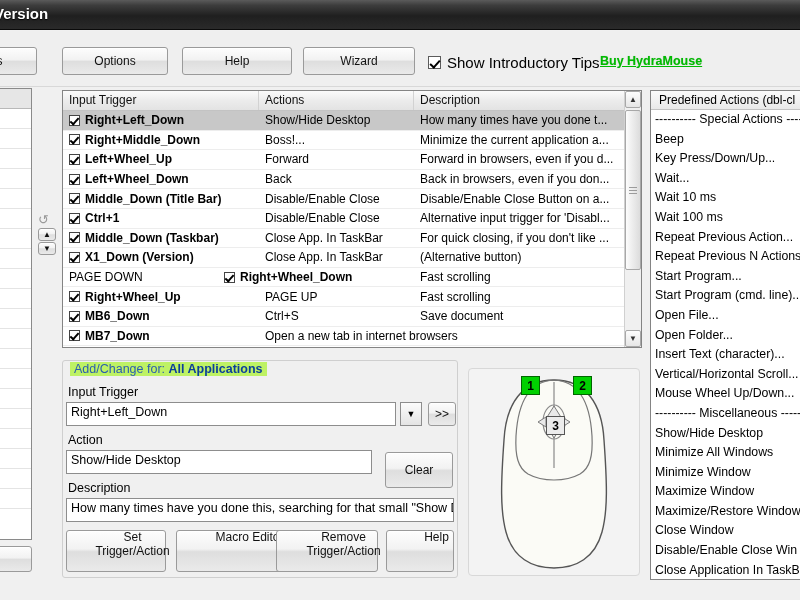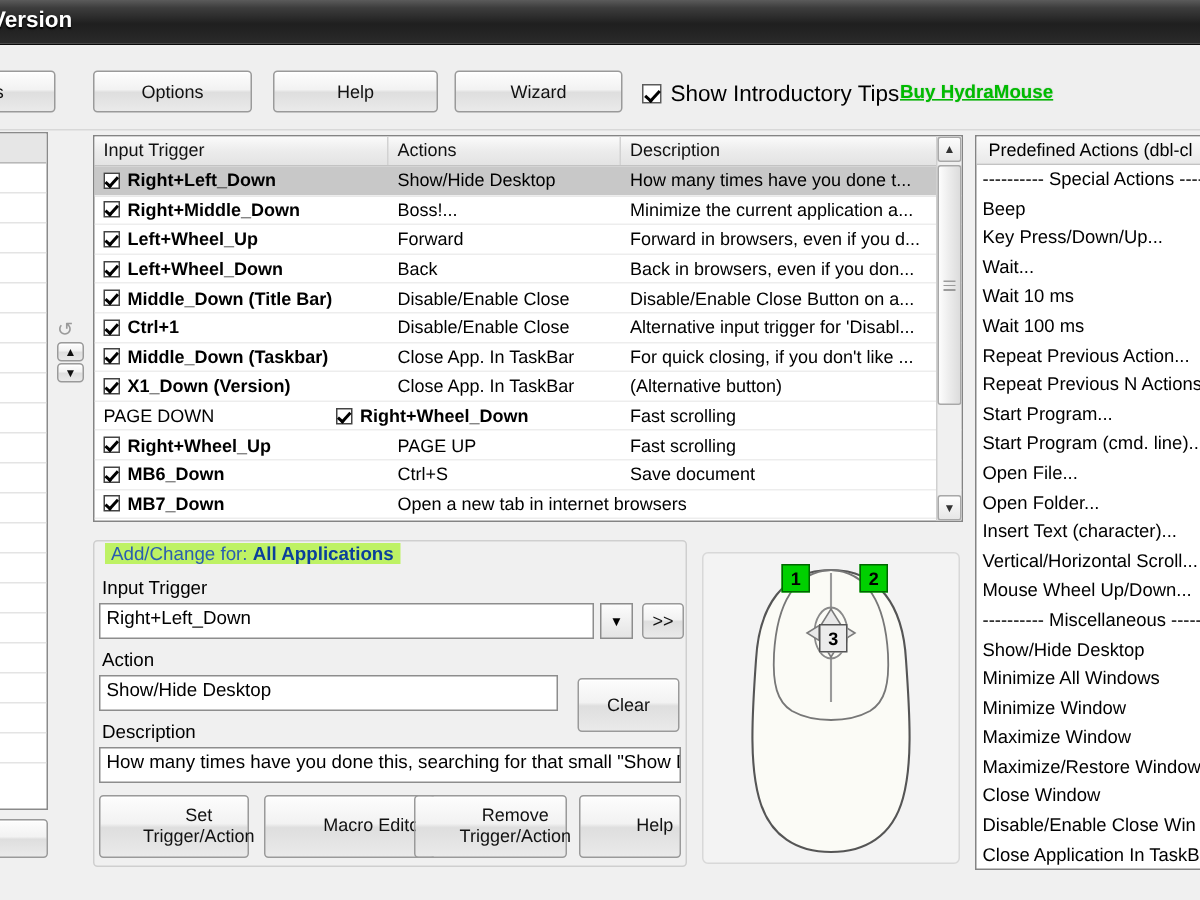--- a/index.html
+++ b/index.html
@@ -199,21 +199,21 @@
               line-height:22px; font-size:12px; }
 
   #lbl-action { left:68px; top:433px; }
   #inp-action { left:66px; top:450px; width:306px; }
   #btn-clear  { position:absolute; left:385px; top:452px; width:68px; height:36px; line-height:34px; }
 
   #lbl-desc { left:68px; top:481px; }
   #inp-desc { left:66px; top:498px; width:388px; }
 
   .act-btn { position:absolute; top:530px; height:42px;
-             display:flex; align-items:center; justify-content:center;
+             display:flex; align-items:flex-start; justify-content:center;
              line-height:1.15; font-size:12px;padding-left:33px; }
   #btn-set    { left:66px;  width:100px; }
   #btn-macro  { left:176px; width:114px; }
   #btn-remove { left:276px; width:102px; }
   #btn-help2  { left:386px; width:68px; }
 
   
   .mousebox {
     position:absolute; left:468px; top:368px; width:172px; height:208px;
     border:1px solid #d8d8d8; border-radius:4px; background:#f3f3f3;

